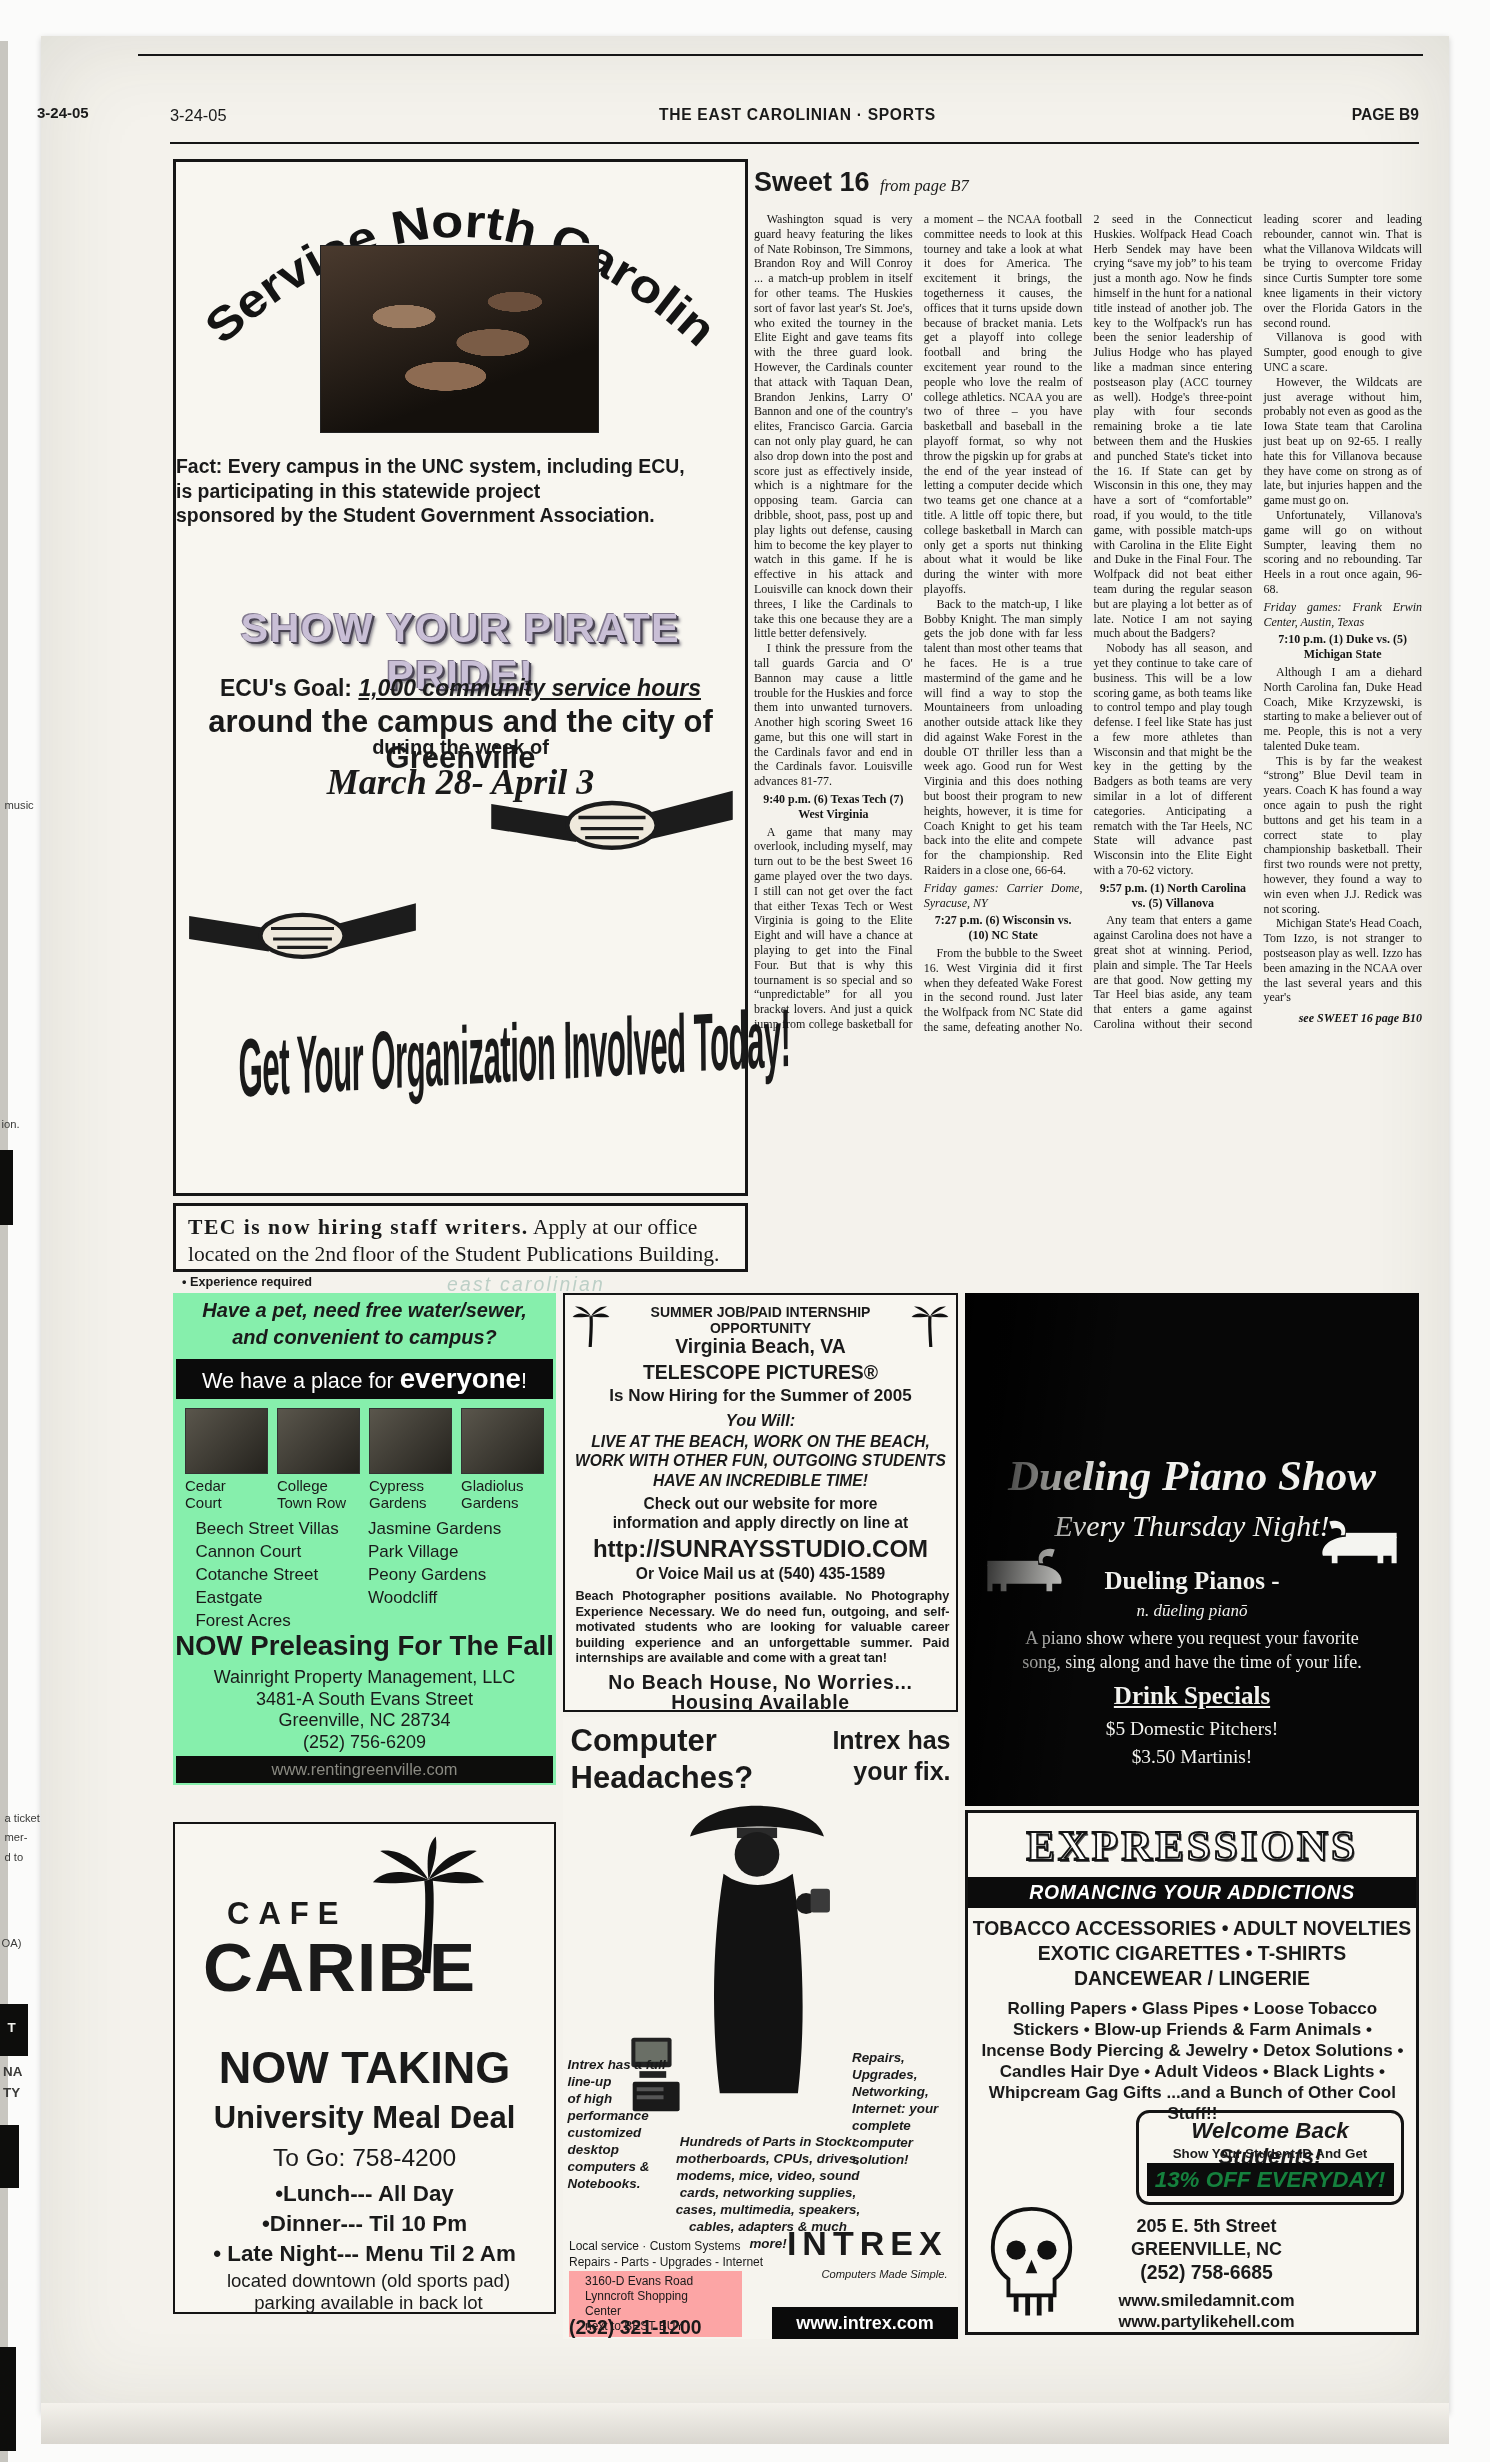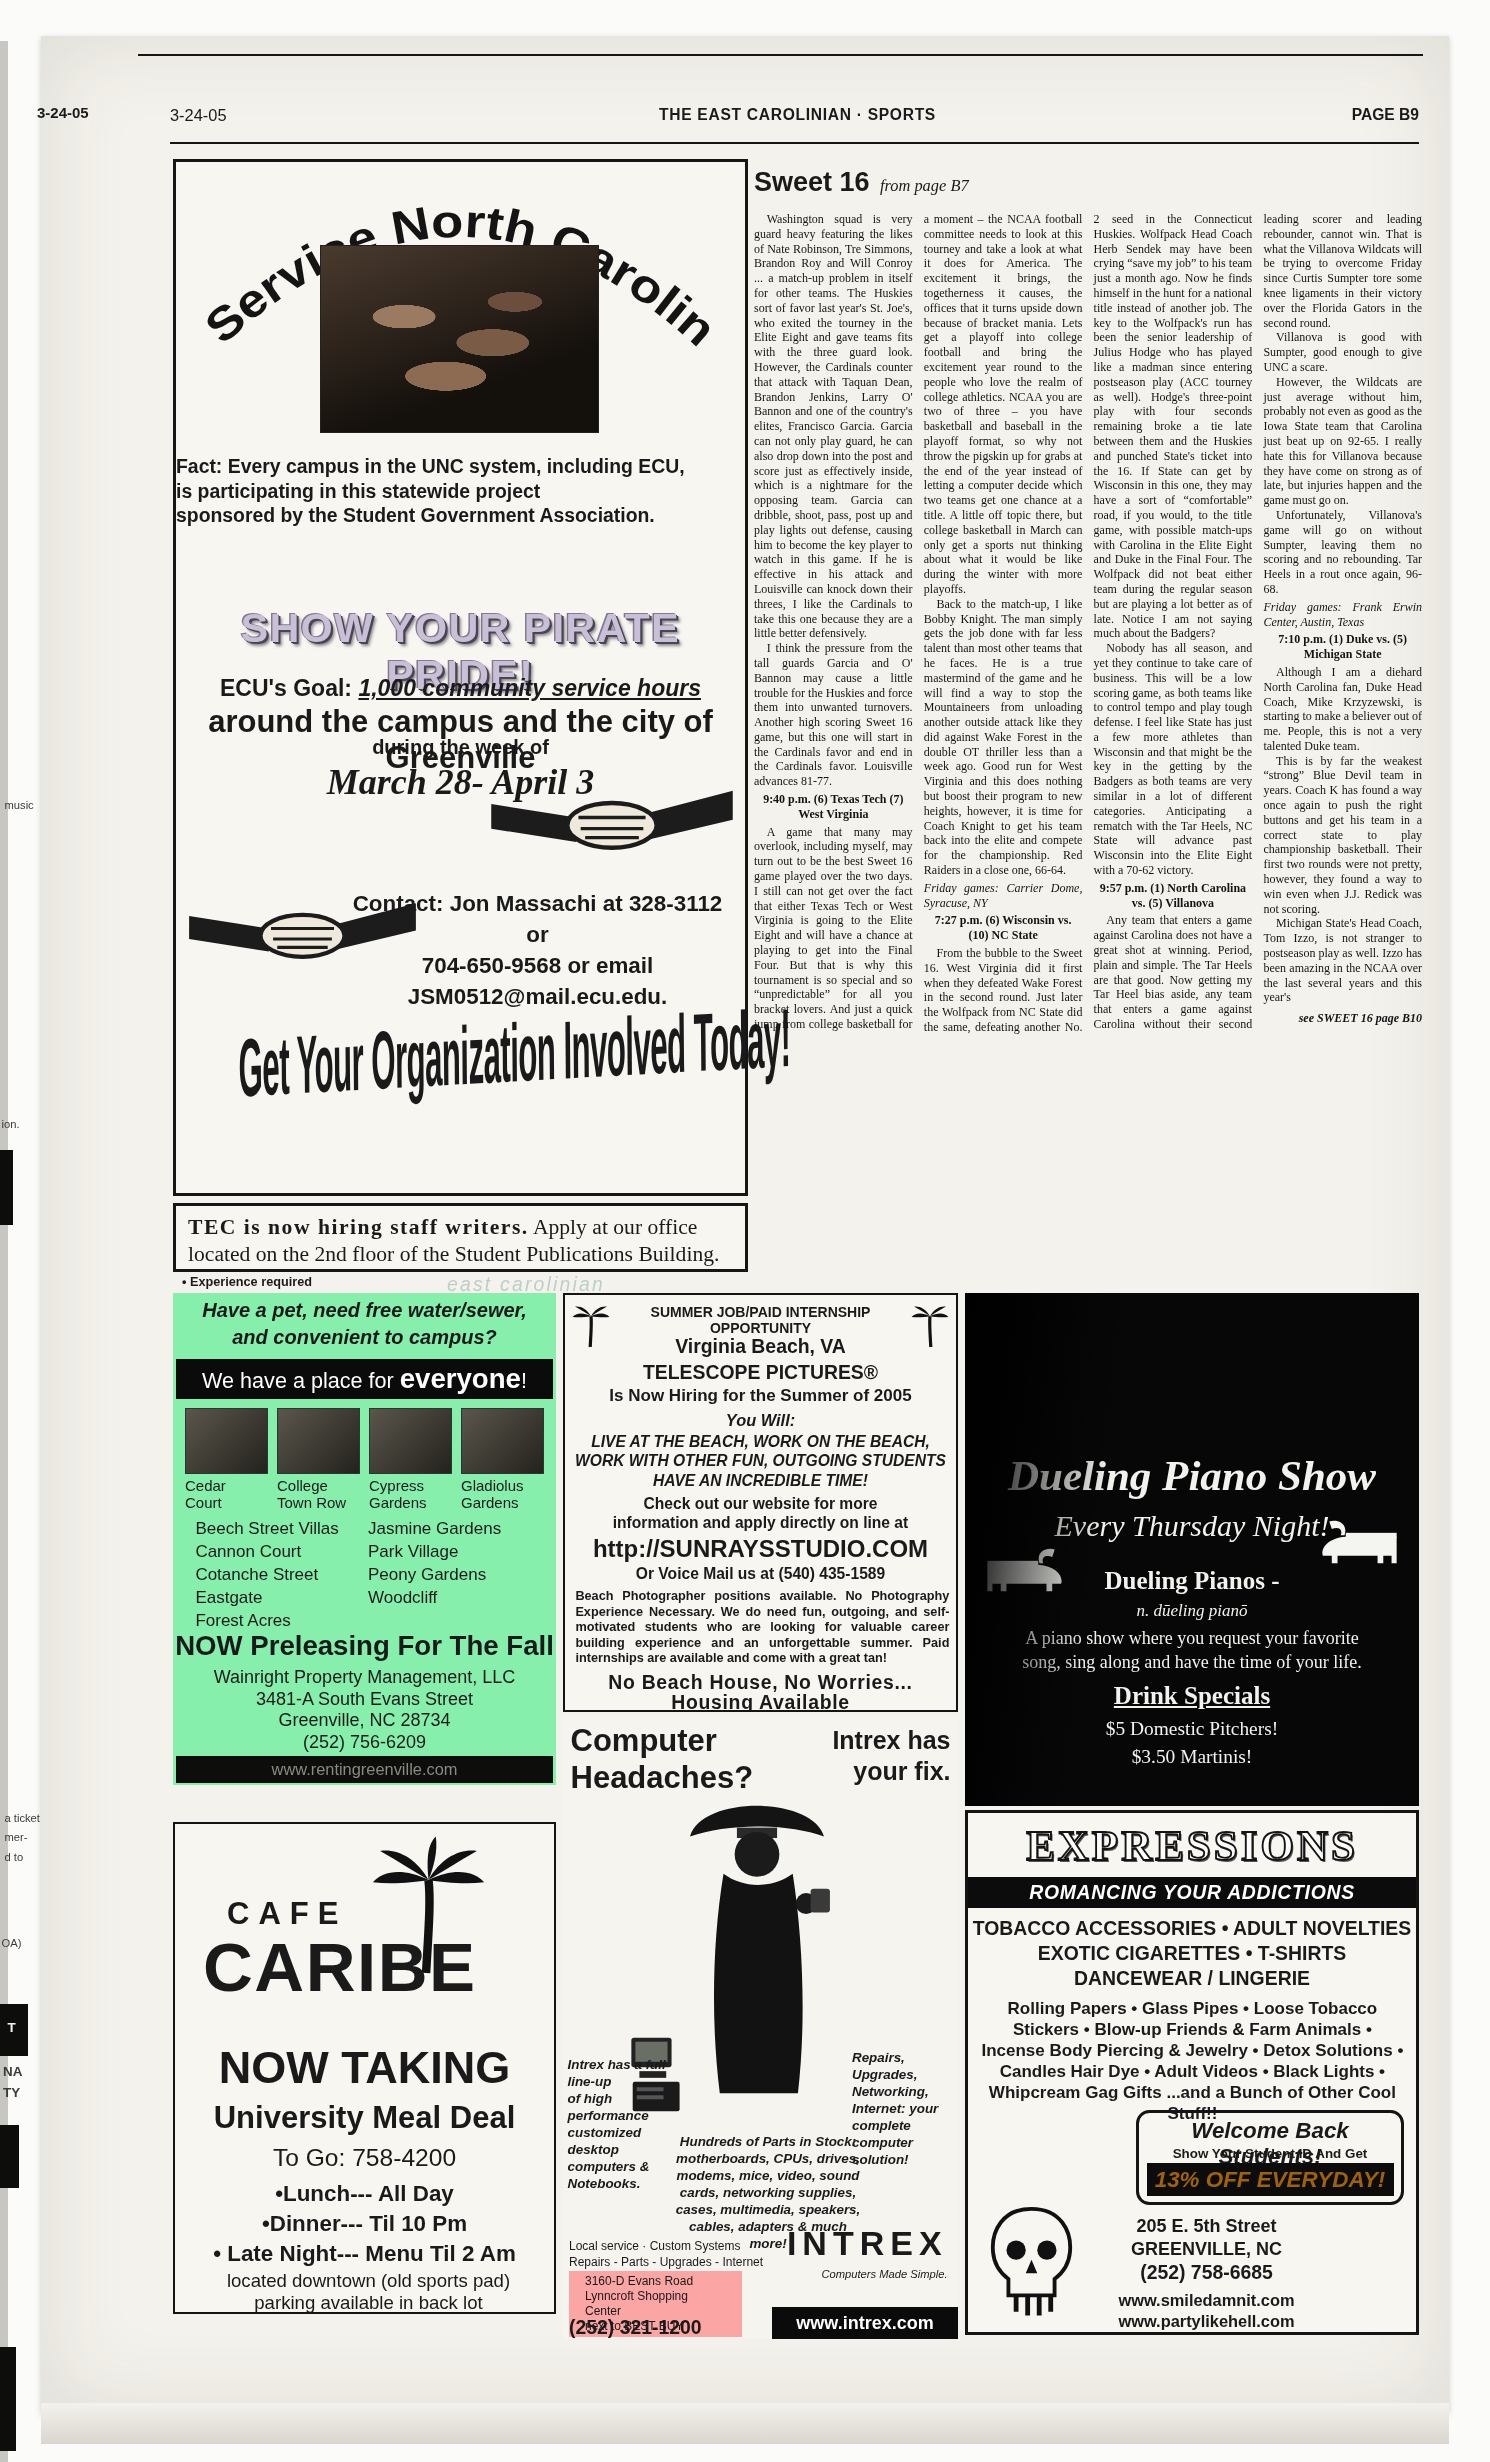--- a/index.html
+++ b/index.html
@@ -176,21 +176,21 @@
     -webkit-text-stroke:1.9px #141414; text-shadow:1.5px 1.5px 0 #555; }
   .exp-bar { position:absolute; left:0; right:0; top:64px; height:31px; background:#0c0c0c; color:#fff;
     font-size:19.4px; font-style:italic; font-weight:bold; line-height:31px; letter-spacing:0.7px; }
   .exp-cats { position:absolute; width:100%; top:103px; font-size:19.4px; font-weight:bold; line-height:25px; }
   .exp-products { position:absolute; left:13.4px; width:422px; top:185px; font-size:17px; font-weight:bold; line-height:21px; }
   .exp-welcome-box { position:absolute; left:168px; top:297px; width:268px; height:95px;
     border:3px solid #141414; border-radius:13.4px; }
   .exp-welcome { position:absolute; width:100%; top:4.5px; font-size:22.4px; font-weight:bold; font-style:italic; }
   .exp-showid { position:absolute; width:100%; top:33px; font-size:13.4px; font-weight:bold; }
   .exp-discount { position:absolute; left:7.5px; right:7.5px; bottom:6px; height:33px; background:#0c0c0c;
-    color:#a16207; font-size:22.4px; font-weight:bold; font-style:italic; line-height:33px; }
+    color:#15803d; font-size:22.4px; font-weight:bold; font-style:italic; line-height:33px; }
   .exp-skull { position:absolute; left:15px; top:391px; width:97px; height:125px; }
   .exp-addr { position:absolute; left:149px; top:402px; width:179px; font-size:18px; font-weight:bold; line-height:23px; }
   .exp-addr .ph { font-size:19.4px; }
   .exp-urls { position:absolute; left:134px; top:477px; width:209px; font-size:16.4px; font-weight:bold; line-height:21px; }
   .pre { white-space:pre-line; }
 </style>
 </head>
 <body>
 
 <div class="sheet"></div>
@@ -250,25 +250,20 @@
     </svg>
   </div>
   <div class="handshake-l">
     <svg width="100%" height="100%" viewBox="0 0 220 100">
       <polygon points="2,38 78,50 78,72 2,60" fill="#1c1c1c"></polygon>
       <polygon points="218,26 142,46 142,70 218,52" fill="#1c1c1c"></polygon>
       <ellipse cx="110" cy="57" rx="40" ry="20" fill="#efe9dc" stroke="#1c1c1c" stroke-width="4"></ellipse>
       <path d="M80 50 L140 50 M82 60 L138 60 M86 68 L134 68" stroke="#1c1c1c" stroke-width="3" fill="none"></path>
     </svg>
   </div>
-  <div class="contact-info">
-      <div class="contact-line">Contact: Jon Massachi at 328-3112 or</div>
-      <div class="contact-line">704-650-9568 or email</div>
-      <div class="contact-line">JSM0512@mail.ecu.edu.</div>
-    </div>
   <div class="service-cta">Get Your Organization Involved Today!</div>
 </div>
 
 <div class="tec-box">
   <span class="tec-lead">TEC is now hiring staff writers.</span><span> Apply at our office located on the 2nd floor of  the Student Publications Building.</span>
 </div>
 <div class="tec-bullets">
     <div class="tec-bullet">• Experience required</div>
     <div class="tec-bullet">• Must have a 2.0 GPA</div>
   </div>

